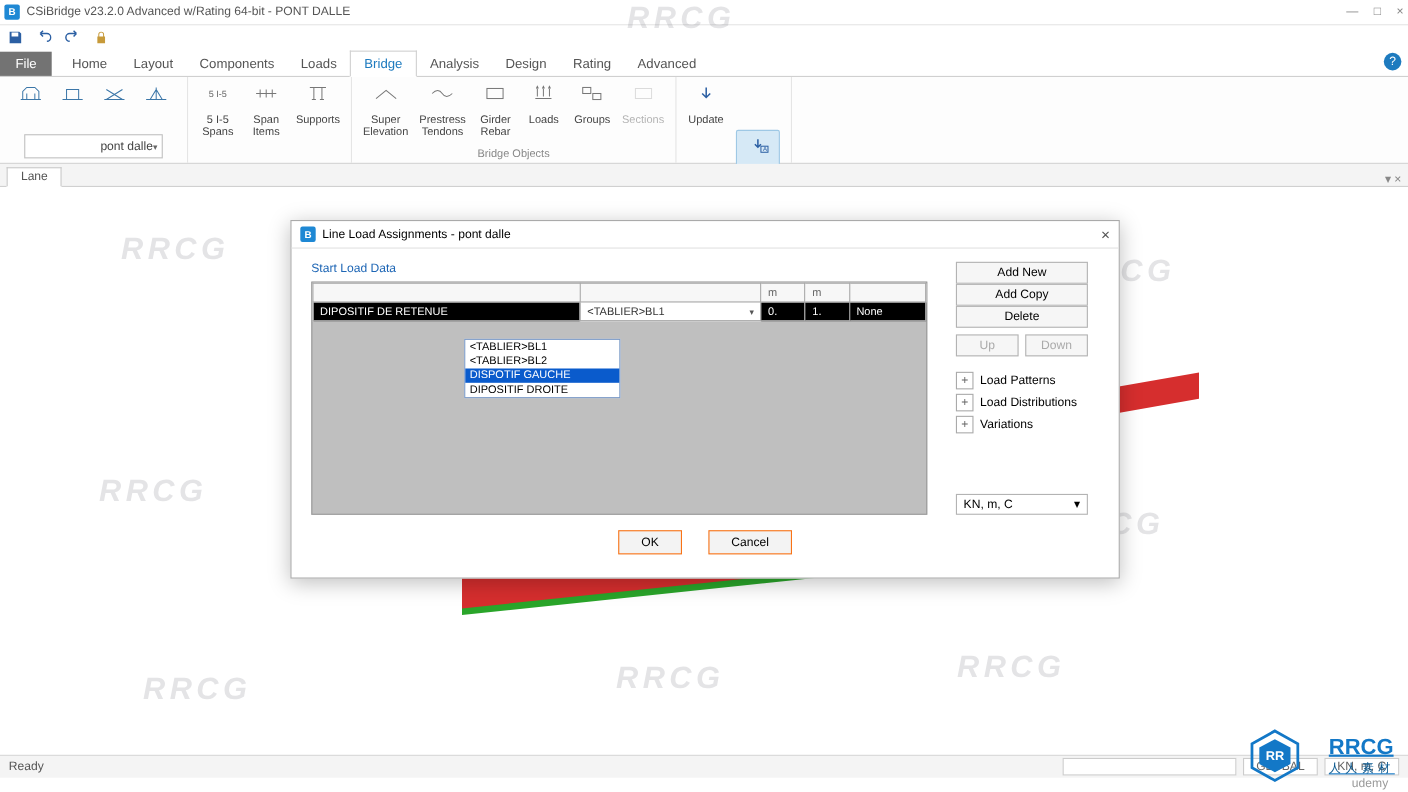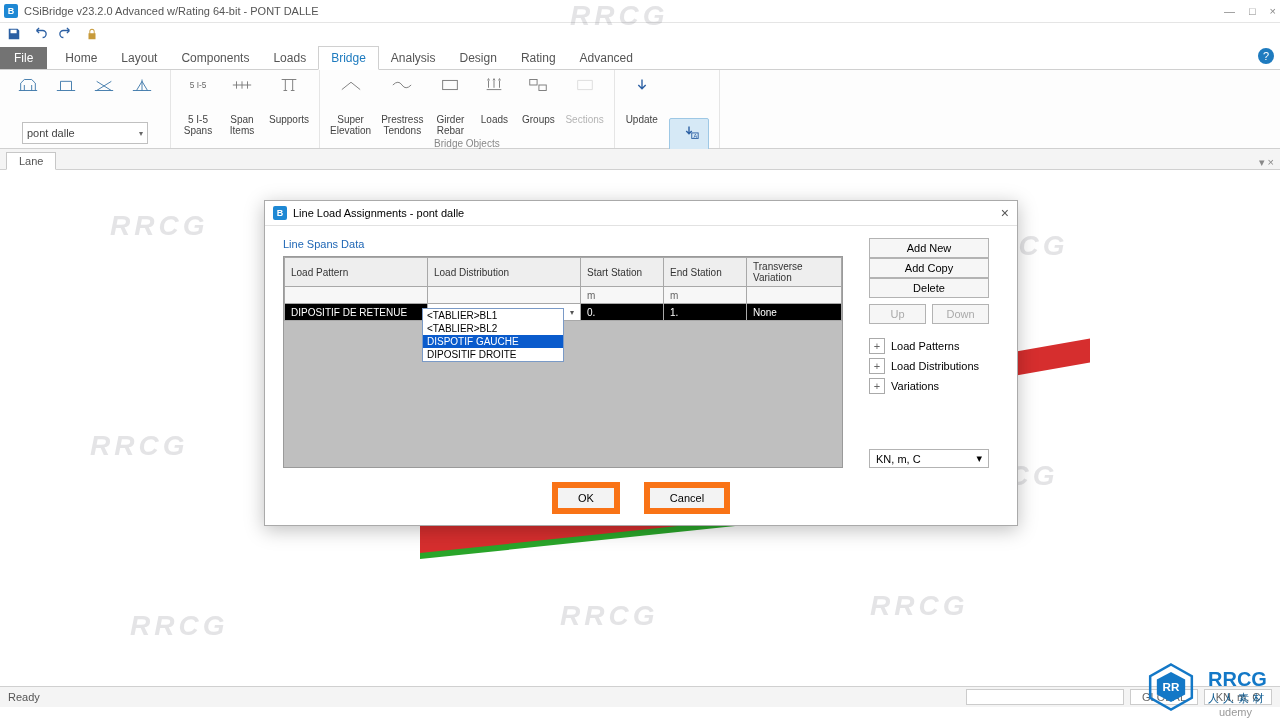--- a/index.html
+++ b/index.html
@@ -20,26 +20,26 @@
   .menutabs { height: 24px; display: flex; align-items: flex-end; border-bottom: 1px solid #d0d0d0; padding-left: 0; position: relative; }
   .menutabs .file { background: #737373; color: #fff; padding: 4px 14px; font-size: 12px; margin-right: 6px; cursor: pointer; }
   .menutabs .mtab { padding: 4px 12px; color: #555; cursor: pointer; font-size: 12px; }
   .menutabs .mtab.active { color: #1e7bbf; background: #fff; border: 1px solid #d0d0d0; border-bottom: 1px solid #fff; position: relative; top: 1px; }
   .help-icon { position: absolute; right: 6px; top: 3px; width: 16px; height: 16px; border-radius: 8px; background: #1e7bbf; color: #fff; display: flex; align-items: center; justify-content: center; font-size: 11px; cursor: pointer; }
 
   
   .ribbon { height: 78px; border-bottom: 1px solid #d0d0d0; display: flex; background: #fdfdfd; }
   .rgroup { border-right: 1px solid #e5e5e5; padding: 4px 10px 2px 10px; display: flex; flex-direction: column; align-items: center; }
   .rgroup-row { display: flex; gap: 10px; flex: 1; align-items: flex-start; }
-  .rbtn { display: flex; flex-direction: column; align-items: center; gap: 18px; cursor: pointer; min-width: 34px; color: #444; font-size: 10px; text-align: center; }
+  .rbtn { display: flex; flex-direction: column; align-items: center; gap: 8px; cursor: pointer; min-width: 34px; color: #444; font-size: 10px; text-align: center; }
   .rbtn.active { background: #d6e9f6; border: 1px solid #9ec8e5; border-radius: 2px; padding: 2px; margin-top: 44px; }
   .rbtn .ricon { width: 24px; height: 22px; display: flex; align-items: center; justify-content: center; }
   .rbtn svg { width: 22px; height: 20px; }
   .rgroup-label { font-size: 10px; color: #888; margin-top: auto; padding-top: 2px; }
-  .dd-combo { border: 1px solid #c0c0c0; height: 18px; padding: 1px 4px; width: 116px; font-size: 11px; color: #444; display: flex; align-items: center; justify-content: space-between; background: #fff; gap: 34px; }
+  .dd-combo { border: 1px solid #c0c0c0; height: 18px; padding: 1px 4px; width: 116px; font-size: 11px; color: #444; display: flex; align-items: center; justify-content: flex-end; background: #fff; }
   .dd-combo .caret { font-size: 8px; color: #666; }
 
   
   .doctabs { height: 20px; background: #f4f4f4; border-bottom: 1px solid #d0d0d0; display: flex; align-items: flex-end; position: relative; }
   .doctab { border: 1px solid #c7c7c7; background: #fff; padding: 2px 12px; margin-left: 6px; font-size: 11px; color: #555; border-bottom: 1px solid #fff; position: relative; top: 1px; cursor: pointer; }
   .doctabs .right { margin-left: auto; color: #888; font-size: 11px; padding-right: 6px; }
 
   
   .canvas { position: relative; height: 516px; background: #fff; }
   .bridge3d { position: absolute; left: 420px; top: 320px; }
@@ -83,28 +83,28 @@
   .sidecol .sbtn { border: 1px solid #b3b3b3; background: #f6f6f6; padding: 3px 0; text-align: center; cursor: pointer; }
   .sidecol .sbtn.disabled { color: #aaa; cursor: default; }
   .sidecol .pair { display: flex; gap: 6px; }
   .sidecol .pair .sbtn { flex: 1; }
   .sidecol .exp { display: flex; align-items: center; gap: 6px; margin-top: 4px; }
   .sidecol .exp .box { width: 14px; height: 14px; border: 1px solid #aaa; display: flex; align-items: center; justify-content: center; color: #666; cursor: pointer; }
 
   .unit-combo { margin-top: auto; border: 1px solid #b3b3b3; background: #fff; padding: 2px 6px; display: flex; justify-content: space-between; align-items: center; cursor: pointer; }
 
   .modal-footer { display: flex; justify-content: center; gap: 24px; padding: 10px 0 4px 0; }
-  .modal-footer .sbtn { border: 6px solid #f97316; background: #f3f3f3; padding: 4px 20px; cursor: pointer; font-size: 11px; }
-
-  
-  .logo-overlay { position: absolute; right: 0; bottom: 0; display: flex; align-items: center; gap: 12px; color: #1378c7; font-weight: bold; font-size: 20px; padding: 8px 12px; pointer-events: none; }
+  .modal-footer .sbtn { border: 1px solid #f97316; background: #f3f3f3; padding: 4px 20px; cursor: pointer; font-size: 11px; }
+
+  
+  .logo-overlay { position: absolute; right: 0; bottom: 0; display: flex; align-items: center; gap: 24px; color: #1378c7; font-weight: bold; font-size: 20px; padding: 8px 12px; pointer-events: none; text-decoration: underline; }
   .logo-overlay .hex { width: 50px; height: 50px; display: flex; align-items: center; justify-content: center; }
   .logo-overlay .hex svg { width: 50px; height: 50px; }
   .logo-overlay .txt .sub { font-size: 11px; color: #0d5a90; letter-spacing: 4px; font-weight: normal; }
-  .udemy { position: absolute; right: 28px; bottom: 2px; font-size: 11px; color: #999; pointer-events: none; }
+  .udemy { position: absolute; right: 18px; bottom: 2px; font-size: 11px; color: #999; pointer-events: none; }
 </style>
 </head>
 <body>
 <div class="app">
 
 <div class="titlebar">
   <span class="app-icon">B</span>
   <span>CSiBridge v23.2.0 Advanced w/Rating 64-bit - PONT DALLE</span>
   <div class="controls">
     <span>—</span>
@@ -329,31 +329,24 @@
 
   <div class="modal" style="top:30px;">
     <div class="modal-title">
       <span class="app-icon">B</span>
       <span>Line Load Assignments - pont dalle</span>
       <span class="close">×</span>
     </div>
 
     <div class="modal-body">
       <div class="grid-wrap">
-        <div class="lld-label">Line Spans Data</div>
+        <div class="lld-label">Start Load Data</div>
         <div class="grid">
           <table>
             <tbody>
-                  <tr>
-              <th style="width:130px;">Load Pattern</th>
-              <th style="width:140px;">Load Distribution</th>
-              <th style="width:70px;">Start Station</th>
-              <th style="width:70px;">End Station</th>
-              <th>Transverse Variation</th>
-            </tr>
             <tr class="units">
               <td></td>
               <td></td>
               <td>m</td>
               <td>m</td>
               <td></td>
             </tr>
             <tr class="selrow">
               <td>DIPOSITIF DE RETENUE</td>
               <td class="white">

